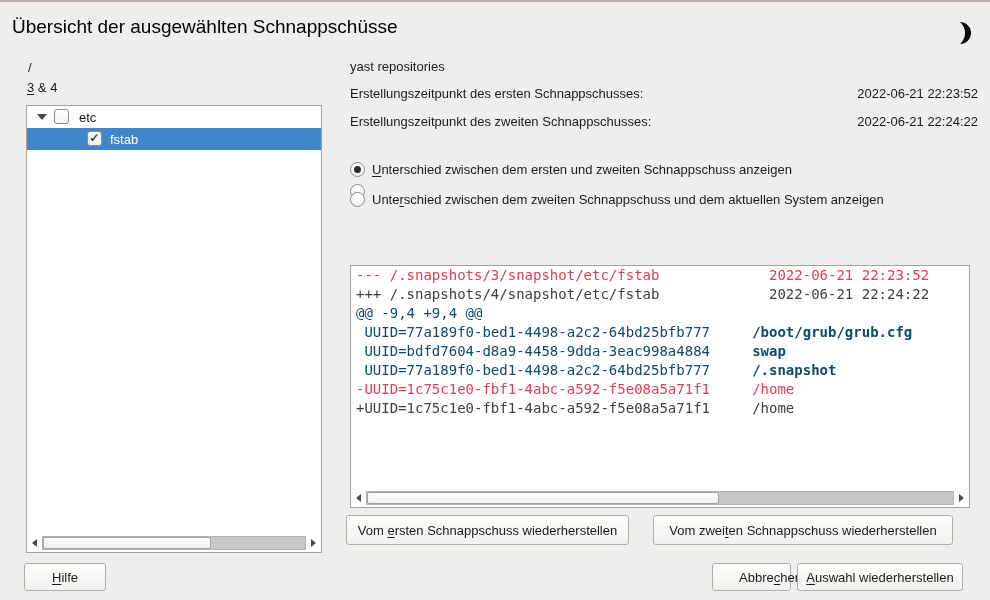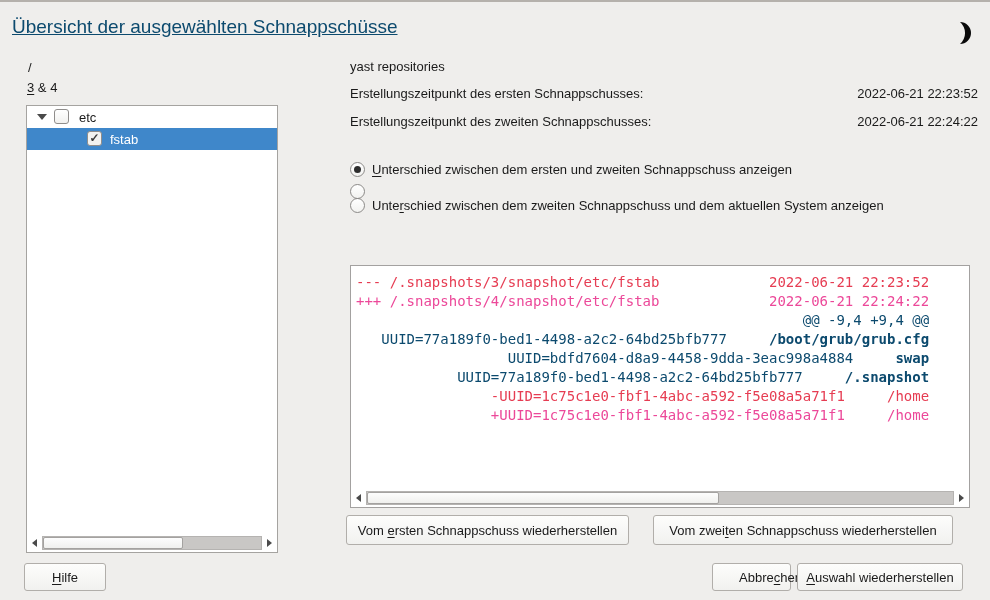--- a/index.html
+++ b/index.html
@@ -1,29 +1,29 @@
 <!DOCTYPE html>
 <html><head>
 <meta charset="utf-8">
 <style>
   html,body{margin:0;padding:0;}
   body{width:990px;height:600px;overflow:hidden;background:#efeeec;
        font-family:"Liberation Sans",sans-serif;color:#1a1a1a;}
   .window{position:relative;width:990px;height:600px;background:#efeeec;
           border-top:2px solid #b5b1ac;box-sizing:border-box;}
 
-  .title{position:absolute;left:12px;top:14px;font-size:19px;color:#0c4a6e;text-decoration:underline;}
+  .title{position:absolute;left:12px;top:14px;font-size:19px;color:#000000;}
   .crescent{position:absolute;right:17px;top:19px;width:18px;height:24px;}
 
   .path-label{position:absolute;left:28px;top:58px;font-size:13px;}
   .pair-label{position:absolute;left:27px;top:78px;font-size:13px;}
   .mn{text-decoration:underline;text-underline-offset:2px;}
 
   
-  .tree{position:absolute;left:26px;top:103px;width:252px;height:448px;
+  .tree{position:absolute;left:26px;top:103px;width:296px;height:448px;
         background:#ffffff;border:1px solid #a5a3a0;box-sizing:border-box;}
   .trow{position:relative;height:22px;display:flex;align-items:center;font-size:13px;}
   .trow.sel{background:#3f87ca;color:#ffffff;}
   .expander{position:absolute;left:10px;top:8px;width:0;height:0;
             border-left:5px solid transparent;border-right:5px solid transparent;
             border-top:6px solid #4a4a4a;}
   .cbox{position:absolute;top:3px;width:15px;height:15px;box-sizing:border-box;
         border:1px solid #8f8d8b;border-radius:3px;
         background:linear-gradient(#ffffff,#f1f1ef);
         font-size:12px;line-height:13px;text-align:center;color:#3a3a3a;font-weight:bold;}
@@ -47,24 +47,24 @@
 
   .radio-row{position:absolute;left:350px;height:18px;font-size:13px;display:flex;align-items:center;}
   .rdot{width:15px;height:15px;border-radius:50%;border:1px solid #8c8a88;box-sizing:border-box;
         background:linear-gradient(#ffffff,#f2f2f0);margin-right:7px;position:relative;flex:none;}
   .radio-row.on .rdot::after{content:"";position:absolute;left:3px;top:3px;width:7px;height:7px;
         border-radius:50%;background:#2d2d2d;}
 
   .diff-caption{position:absolute;left:350px;top:241px;font-size:13px;}
   .diffbox{position:absolute;left:350px;top:263px;width:620px;height:243px;
            background:#ffffff;border:1px solid #a3a1a0;box-sizing:border-box;overflow:hidden;}
-  .diffpre{position:absolute;left:5px;top:7px;text-align:right;}
+  .diffpre{position:absolute;left:5px;top:0;}
   .dline{white-space:pre;font-family:"DejaVu Sans Mono",monospace;font-size:14px;line-height:19px;color:#0c4a6e;}
   .dline.removed{color:#e63c52;}
-  .dline.added{color:#ec4899;}
+  .dline.added{color:#404040;}
   .dline b{font-weight:bold;}
   .diffbox .hscroll{left:1px;right:1px;bottom:1px;}
 
   .btn{position:absolute;box-sizing:border-box;border:1px solid #b1aeaa;border-radius:3px;
        background:linear-gradient(#fdfdfc,#f1f1ef);font-size:13px;color:#1a1a1a;
        display:flex;align-items:center;justify-content:center;font-family:"Liberation Sans",sans-serif;}
 </style>
 </head>
 <body>
 
@@ -105,21 +105,21 @@
   <div class="meta-label" style="top:112px;">Erstellungszeitpunkt des zweiten Schnappschusses:</div>
   <div class="meta-value" style="top:112px;">2022-06-21 22:24:22</div>
 
   <div class="radio-row on" style="top:158px;">
     <span class="rdot"></span>
     <span><span></span><span class="mn">U</span><span>nterschied zwischen dem ersten und zweiten Schnappschuss anzeigen</span></span>
   </div>
   <div class="radio-row" style="top:180px;">
     <span class="rdot"></span>
   </div>
-  <div class="radio-row" style="top:194px;">
+  <div class="radio-row" style="top:188px;">
     <span class="rdot"></span>
     <span><span>Unte</span><span class="mn">r</span><span>schied zwischen dem zweiten Schnappschuss und dem aktuellen System anzeigen</span></span>
   </div>
 
 
   <div class="diffbox">
     <div class="diffpre">
       <div class="dline removed"><span>--- /.snapshots/3/snapshot/etc/fstab             2022-06-21 22:23:52</span><b></b></div>
       <div class="dline added"><span>+++ /.snapshots/4/snapshot/etc/fstab             2022-06-21 22:24:22</span><b></b></div>
       <div class="dline context"><span>@@ -9,4 +9,4 @@</span><b></b></div>

